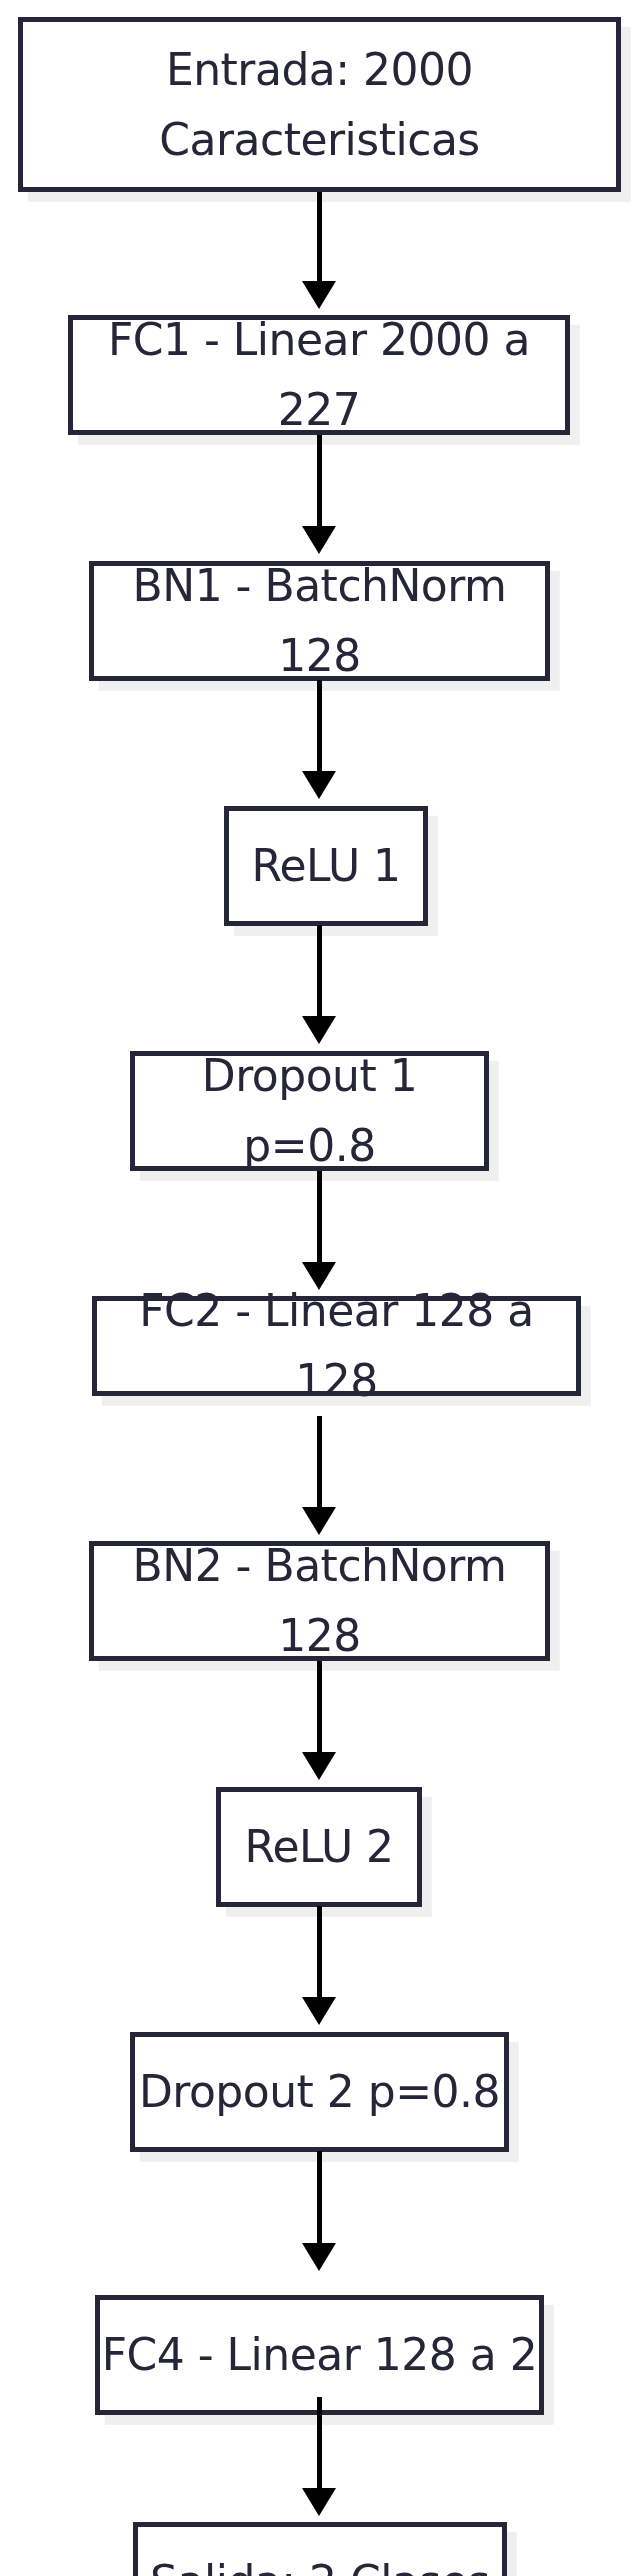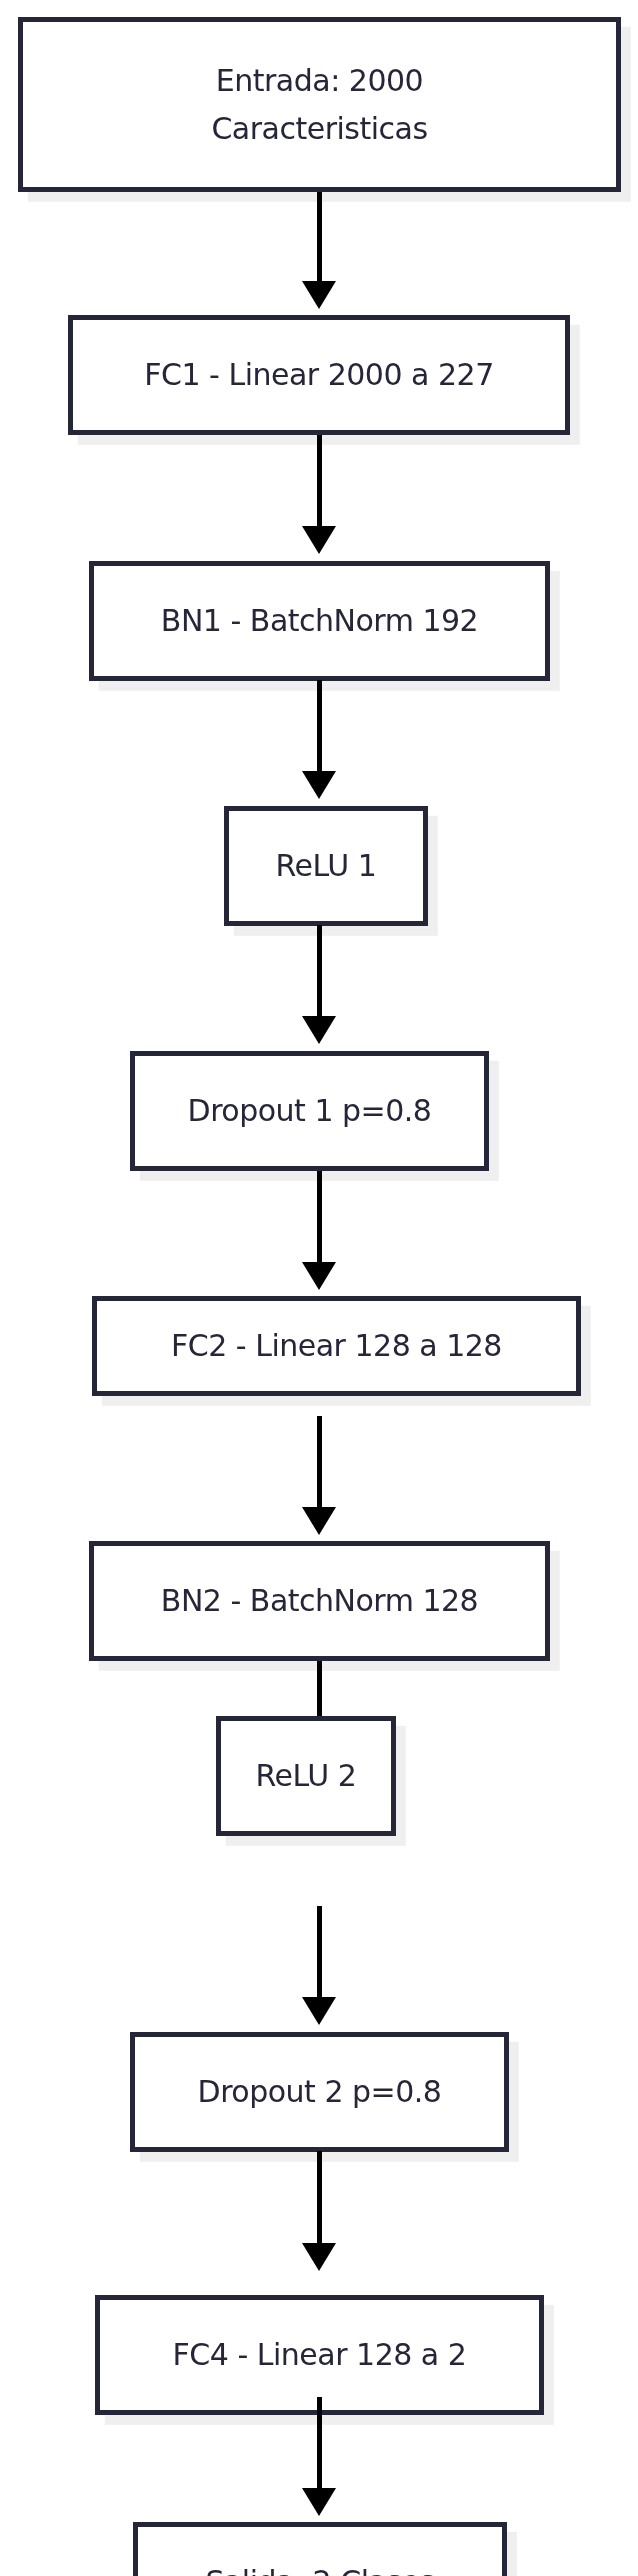--- a/index.html
+++ b/index.html
@@ -20,21 +20,21 @@
     box-sizing: border-box;
     background: var(--box-fill, #ffffff);
     border: 5.7px solid var(--border, #262639);
     box-shadow: 9.8px 9.8px 0 0 var(--shadow, #efefef);
     display: flex;
     align-items: center;
     justify-content: center;
   }
   .node .label {
     color: var(--text, #262639);
-    font-size: 30px;
+    font-size: 44px;
     line-height: 1.58;
     text-align: center;
     white-space: pre-line;
     letter-spacing: -0.5px;
   }
   .arrow .stem {
     position: absolute;
     width: 5.2px;
     background: var(--arrow, #000000);
   }
@@ -60,21 +60,21 @@
     <div class="head" style="left: 302px; top: 281px;"></div>
   </div>
     <div class="node" style="left: 68px; top: 315px; width: 502px; height: 120px;">
     <span class="label">FC1 - Linear 2000 a 227</span>
   </div>
     <div class="arrow">
     <div class="stem" style="left: 317px; top: 435px; height: 92px;"></div>
     <div class="head" style="left: 302px; top: 526px;"></div>
   </div>
     <div class="node" style="left: 89px; top: 561px; width: 461px; height: 120px;">
-    <span class="label">BN1 - BatchNorm 192</span>
+    <span class="label">BN1 - BatchNorm 128</span>
   </div>
     <div class="arrow">
     <div class="stem" style="left: 317px; top: 680px; height: 92px;"></div>
     <div class="head" style="left: 302px; top: 771px;"></div>
   </div>
     <div class="node" style="left: 224px; top: 806px; width: 204px; height: 120px;">
     <span class="label">ReLU 1</span>
   </div>
     <div class="arrow">
     <div class="stem" style="left: 317px; top: 925px; height: 92px;"></div>
@@ -94,21 +94,21 @@
     <div class="stem" style="left: 317px; top: 1416px; height: 92px;"></div>
     <div class="head" style="left: 302px; top: 1507px;"></div>
   </div>
     <div class="node" style="left: 89px; top: 1541px; width: 461px; height: 120px;">
     <span class="label">BN2 - BatchNorm 128</span>
   </div>
     <div class="arrow">
     <div class="stem" style="left: 317px; top: 1661px; height: 92px;"></div>
     <div class="head" style="left: 302px; top: 1752px;"></div>
   </div>
-    <div class="node" style="left: 216px; top: 1716px; width: 180px; height: 120px; justify-content: center;">
+    <div class="node" style="left: 216px; top: 1787px; width: 206px; height: 120px; justify-content: center;">
     <span class="label">ReLU 2</span>
   </div>
     <div class="arrow">
     <div class="stem" style="left: 317px; top: 1906px; height: 92px;"></div>
     <div class="head" style="left: 302px; top: 1997px;"></div>
   </div>
     <div class="node" style="left: 130px; top: 2032px; width: 379px; height: 120px;">
     <span class="label">Dropout 2 p=0.8</span>
   </div>
     <div class="arrow">

